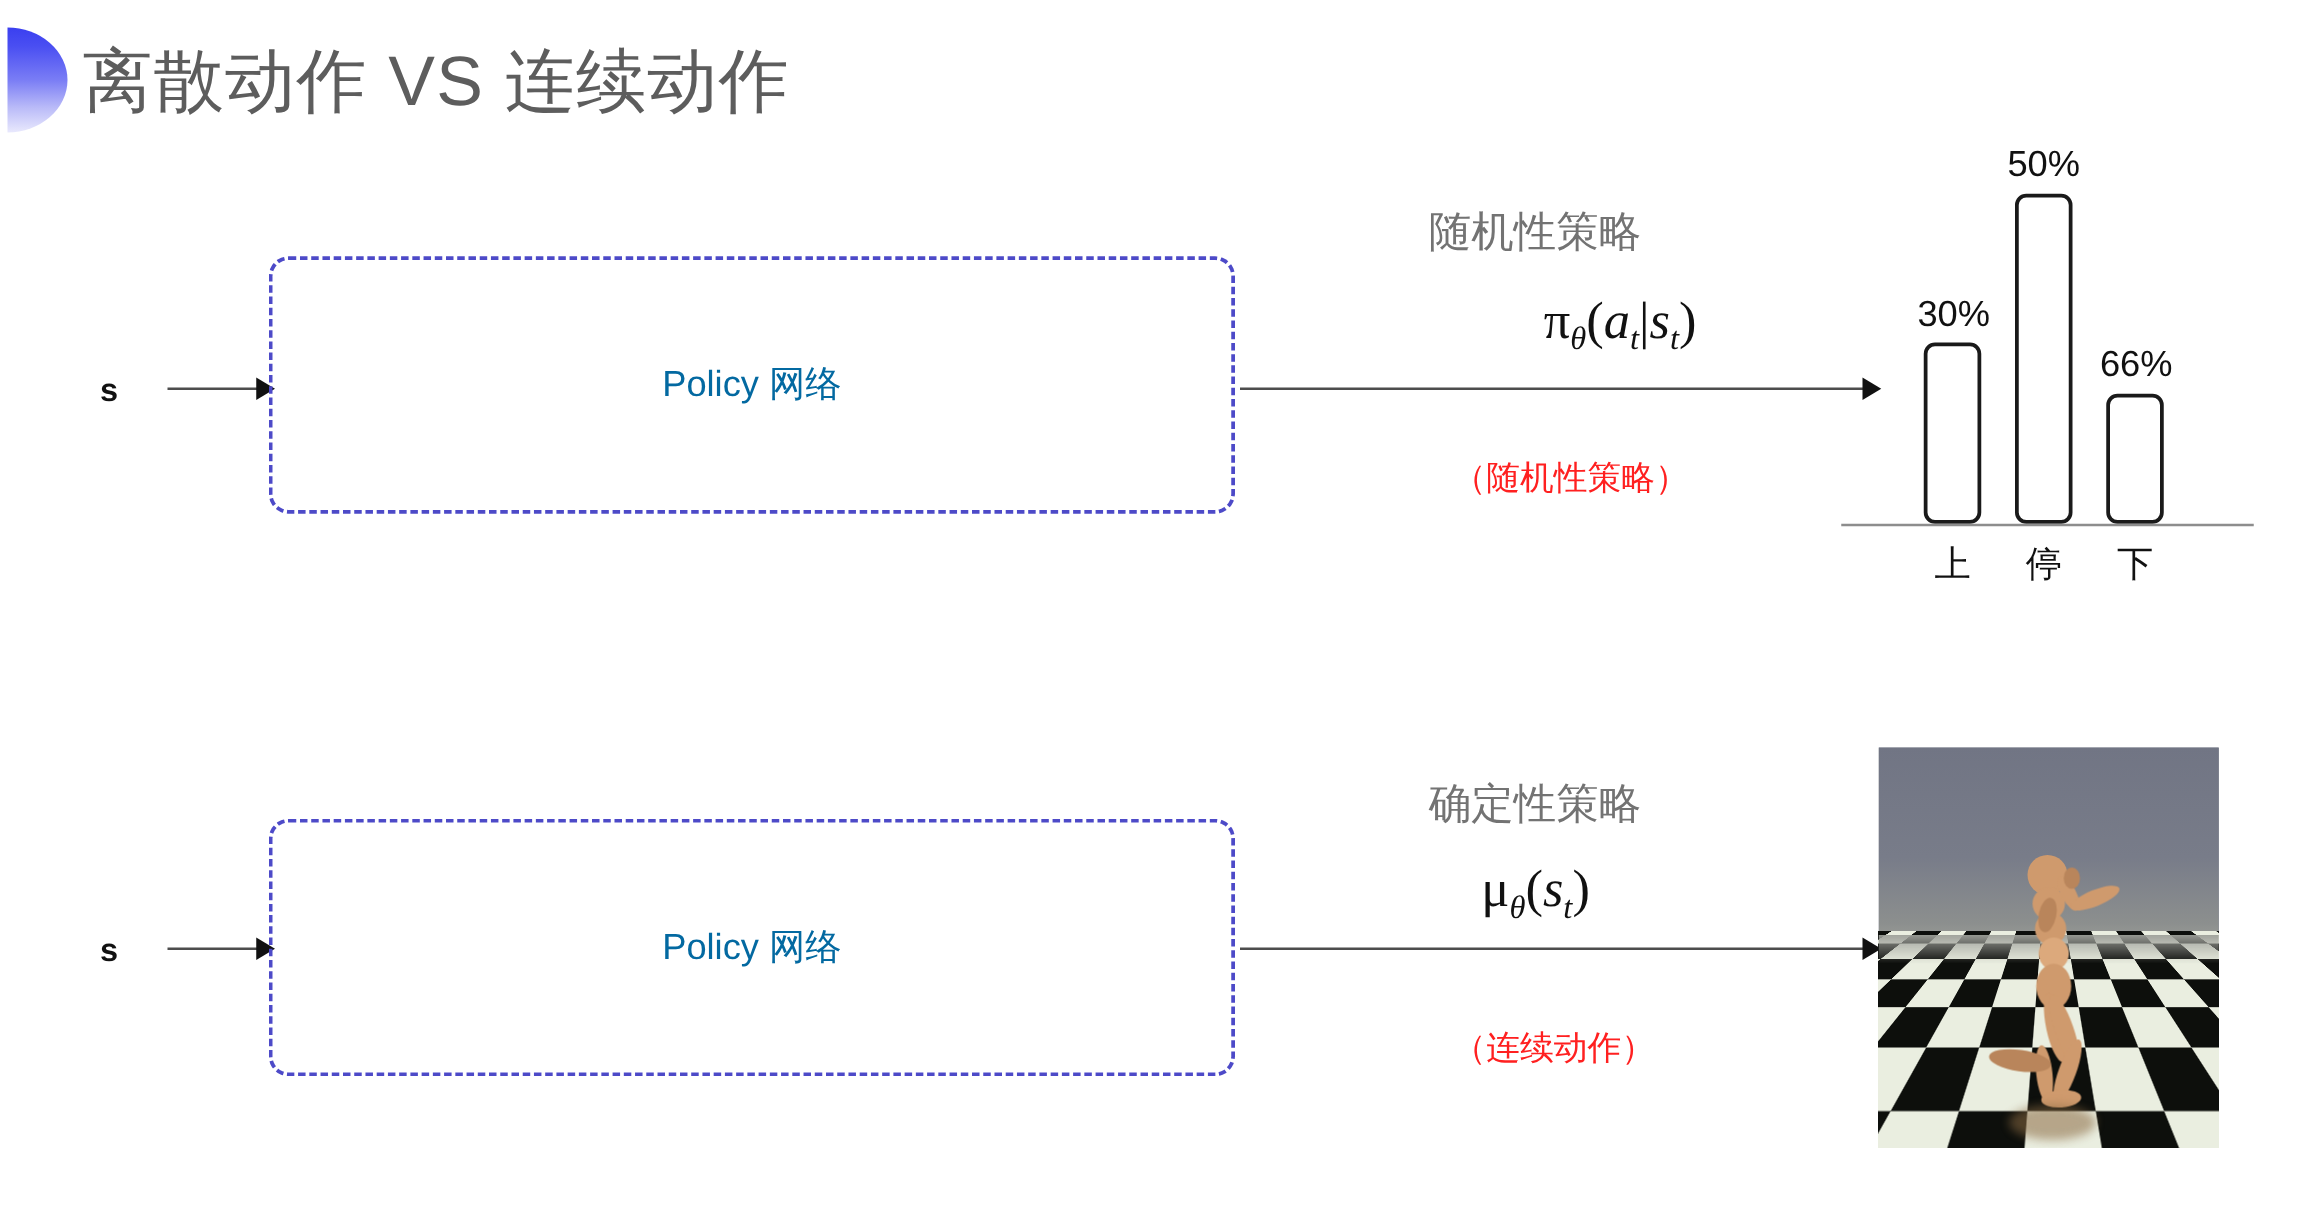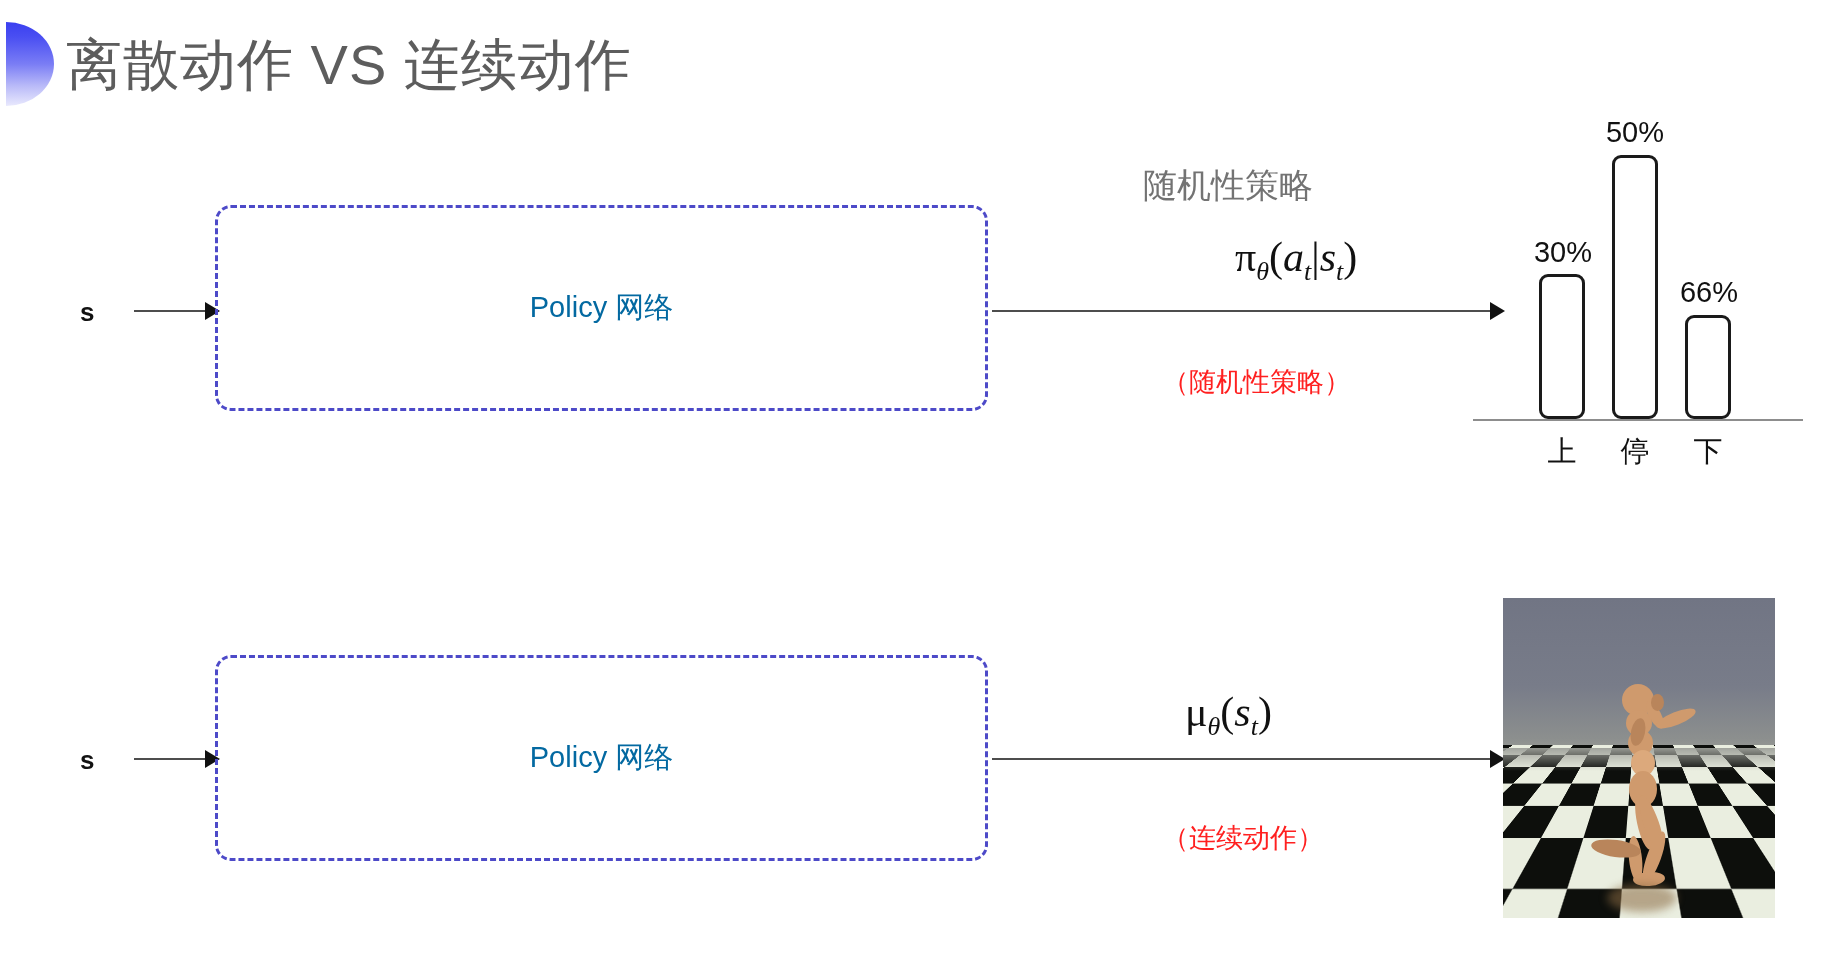--- a/index.html
+++ b/index.html
@@ -239,20 +239,21 @@
   <div class="arrow-line" style="left:134px; top:758px; width:80px;"></div>
   <div class="arrow-head" style="left:205px; top:750px;"></div>
 
   <div class="policy-box" style="left:215px; top:655px; width:773px; height:206px;">
     <div class="policy-box-label">Policy 网络</div>
   </div>
 
   <div class="arrow-line" style="left:992px; top:758px; width:506px;"></div>
   <div class="arrow-head" style="left:1490px; top:750px;"></div>
 
+  <div class="policy-kind" style="left:1143px; top:620px;">确定性策略</div>
 
   <div class="policy-formula" style="left:1185px; top:688px;">
     <span class="nonitalic">μ</span><span class="sub">θ</span><span class="nonitalic">(</span>s<span class="sub">t</span><span class="nonitalic">)</span>
   </div>
 
   <div class="action-note" style="left:1162px; top:820px;">（连续动作）</div>
 
   <div class="humanoid-frame" style="left:1503px; top:598px; width:272px; height:320px;">
     <div class="sky"></div>
     <div class="checker"></div>

